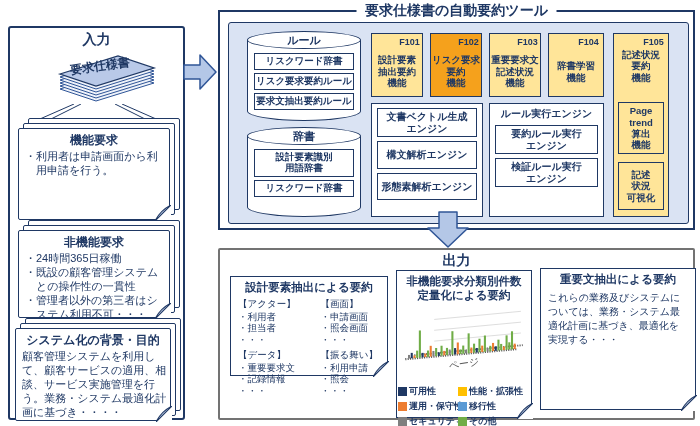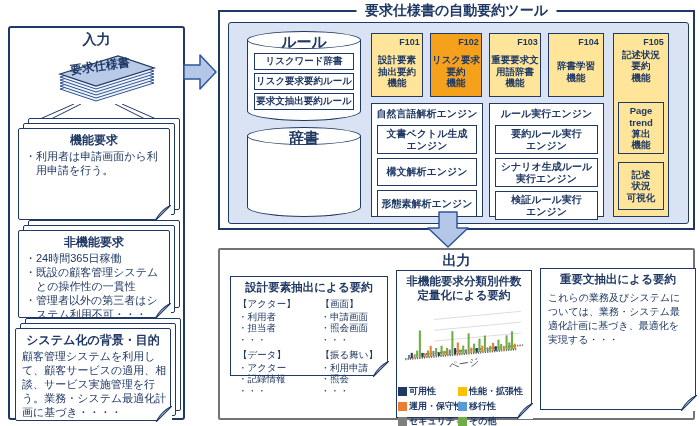--- a/index.html
+++ b/index.html
@@ -39,21 +39,21 @@
   .tool-title{top:-10px;left:50%;transform:translateX(-50%);background:#fff;padding:0 9px;
               font-size:14px;font-weight:700;white-space:nowrap;}
   .panel{left:8px;top:10px;width:461px;height:202px;background:#dae3f3;border:1.5px solid #1f3864;border-radius:3px;}
 
   .cyl{position:absolute;width:114px;height:90px;}
   .cyl-rules{left:18px;top:8px;}
   .cyl-dict{left:18px;top:104px;}
   .cyl-body{position:absolute;left:0;right:0;top:9px;bottom:0;background:#fff;border:1.5px solid #1f3864;border-top:none;
             border-radius:0 0 57px 57px/0 0 10px 10px;}
   .cyl-lid{position:absolute;left:0;right:0;top:0;height:18px;background:#fff;border:1.5px solid #1f3864;border-radius:50%;}
-  .cyl-title{position:absolute;top:2px;left:0;right:0;text-align:center;font-size:15px;font-weight:700;z-index:2;}
+  .cyl-title{position:absolute;top:2px;left:0;right:0;text-align:center;font-size:11px;font-weight:700;z-index:2;}
   .cyl-items{position:absolute;left:7px;right:7px;top:22px;z-index:2;}
   .cyl-item{background:#fff;border:1.5px solid #1f3864;font-size:9.5px;font-weight:700;text-align:center;
             margin-bottom:3px;padding:2px 0;line-height:1.15;}
 
   .fbox{position:absolute;top:10px;width:52px;height:64px;background:#ffe599;border:1.5px solid #1f3864;
         text-align:center;font-weight:700;display:flex;flex-direction:column;}
   .f101{left:142px;} .f102{left:201px;background:#f5a11c;} .f103{left:260px;} .f104{left:319px;width:56px;}
   .fid{font-size:9px;margin-top:3px;margin-left:25px;}
   .flabel{font-size:9.5px;line-height:1.2;flex:1;display:flex;align-items:center;justify-content:center;}
 
@@ -183,38 +183,43 @@
           <div class="cyl-item">リスクワード辞書</div>
           <div class="cyl-item">リスク要求要約ルール</div>
           <div class="cyl-item">要求文抽出要約ルール</div>
         </div>
       </div>
 
       <div class="cyl cyl-dict">
         <div class="cyl-body"></div>
         <div class="cyl-lid"></div>
         <div class="cyl-title">辞書</div>
+        <div class="cyl-items">
+          <div class="cyl-item pre">設計要素識別
+用語辞書</div>
+          <div class="cyl-item">リスクワード辞書</div>
+        </div>
       </div>
 
       <div class="fbox f101">
         <div class="fid">F101</div>
         <div class="flabel pre">設計要素
 抽出要約
 機能</div>
       </div>
       <div class="fbox f102">
         <div class="fid">F102</div>
         <div class="flabel pre">リスク要求
 要約
 機能</div>
       </div>
       <div class="fbox f103">
         <div class="fid">F103</div>
         <div class="flabel pre">重要要求文
-用語辞書
+記述状況
 機能</div>
       </div>
       <div class="fbox f104">
         <div class="fid">F104</div>
         <div class="flabel pre">辞書学習
 機能</div>
       </div>
 
       <div class="f105col f105">
         <div class="fid">F105</div>
@@ -224,33 +229,30 @@
         <div class="f105sub f105sub1 pre">Page
 trend
 算出
 機能</div>
         <div class="f105sub f105sub2 pre">記述
 状況
 可視化</div>
       </div>
 
       <div class="engine nlp">
-        <div class="engine-title">自然言語解析エンジン</div>
         <div class="engine-item pre">文書ベクトル生成
 エンジン</div>
         <div class="engine-item one">構文解析エンジン</div>
         <div class="engine-item one">形態素解析エンジン</div>
       </div>
 
       <div class="engine rule-eng">
         <div class="engine-title">ルール実行エンジン</div>
         <div class="engine-item pre">要約ルール実行
 エンジン</div>
-        <div class="engine-item pre">シナリオ生成ルール
-実行エンジン</div>
         <div class="engine-item pre">検証ルール実行
 エンジン</div>
       </div>
     </div>
   </div>
 
   <svg class="abs arrow-down" viewBox="0 0 46 38">
     <path d="M14,1 L32,1 L32,17 L43,17 L23,36 L3,17 L14,17 Z" fill="#b4c7e7" stroke="#2f5597" stroke-width="1.5" stroke-linejoin="round"></path>
   </svg>
 
@@ -267,21 +269,21 @@
           <div>・・・</div>
         </div>
         <div class="ogroup">
           <div class="h">【画面】</div>
           <div>・申請画面</div>
           <div>・照会画面</div>
           <div>・・・</div>
         </div>
         <div class="ogroup">
           <div class="h">【データ】</div>
-          <div>・アクター</div>
+          <div>・重要要求文</div>
           <div>・記録情報</div>
           <div>・・・</div>
         </div>
         <div class="ogroup">
           <div class="h">【振る舞い】</div>
           <div>・利用申請</div>
           <div>・照会</div>
           <div>・・・</div>
         </div>
       </div>

